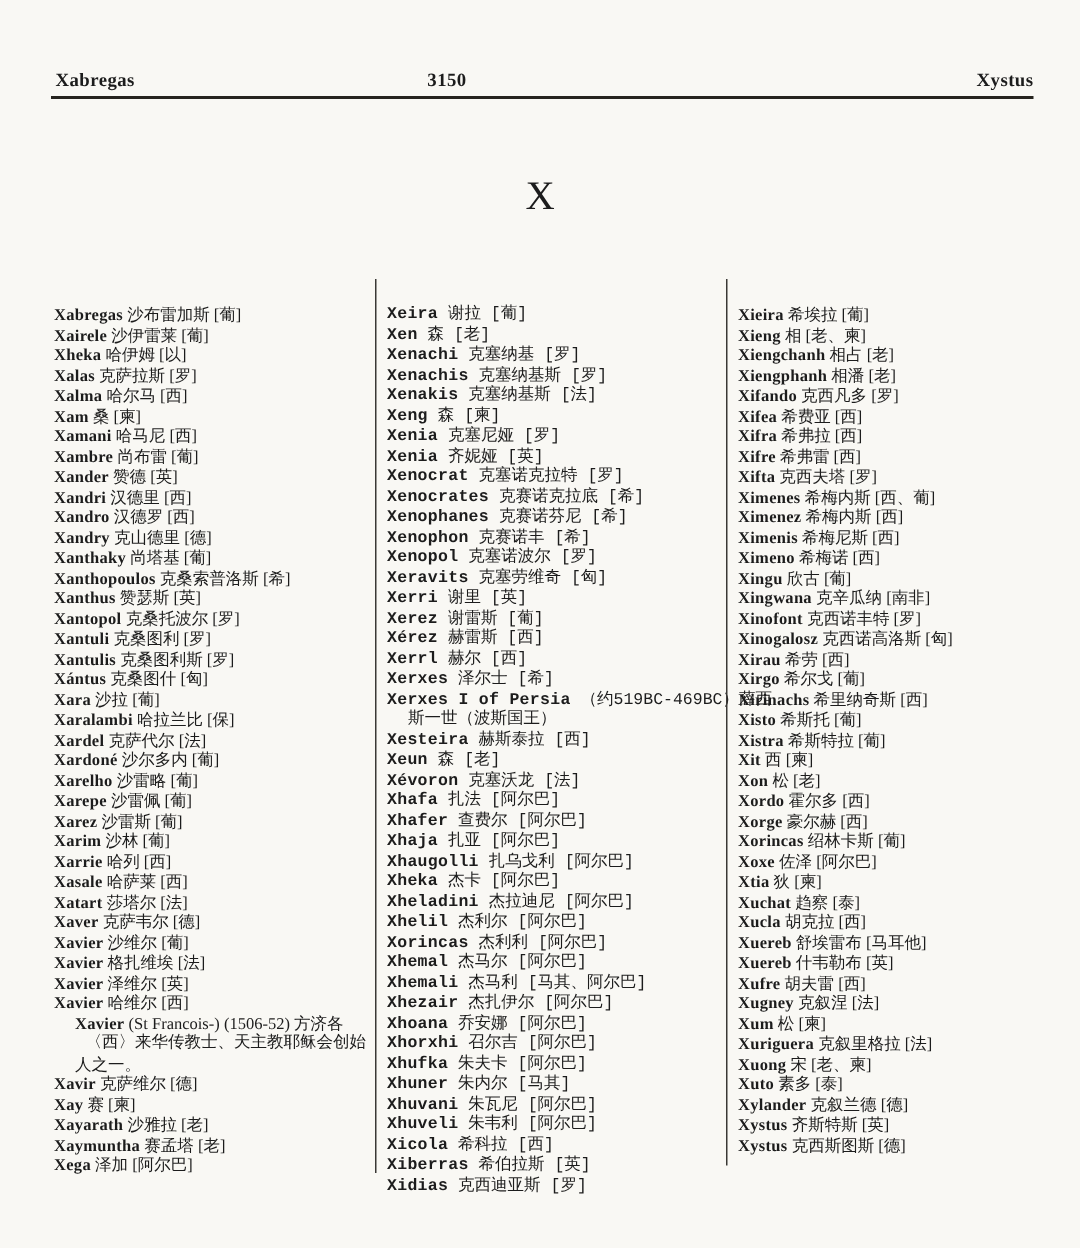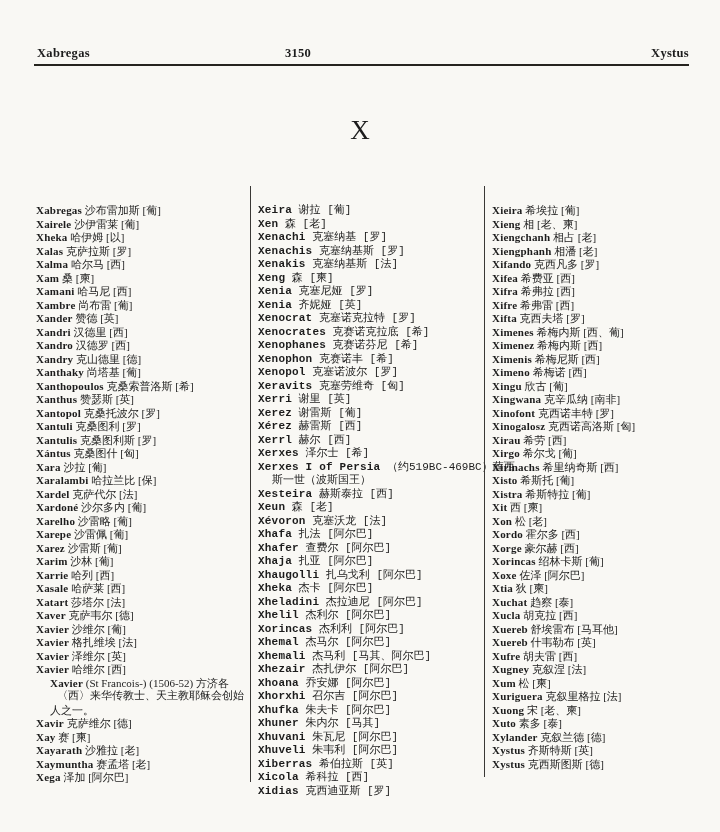--- a/index.html
+++ b/index.html
@@ -134,22 +134,22 @@
     <div class="ln"><b>Xorincas</b> 杰利利 [阿尔巴]</div>
     <div class="ln"><b>Xhemal</b> 杰马尔 [阿尔巴]</div>
     <div class="ln"><b>Xhemali</b> 杰马利 [马其、阿尔巴]</div>
     <div class="ln"><b>Xhezair</b> 杰扎伊尔 [阿尔巴]</div>
     <div class="ln"><b>Xhoana</b> 乔安娜 [阿尔巴]</div>
     <div class="ln"><b>Xhorxhi</b> 召尔吉 [阿尔巴]</div>
     <div class="ln"><b>Xhufka</b> 朱夫卡 [阿尔巴]</div>
     <div class="ln"><b>Xhuner</b> 朱内尔 [马其]</div>
     <div class="ln"><b>Xhuvani</b> 朱瓦尼 [阿尔巴]</div>
     <div class="ln"><b>Xhuveli</b> 朱韦利 [阿尔巴]</div>
+    <div class="ln"><b>Xicola</b> 希科拉 [西]</div>
     <div class="ln"><b>Xiberras</b> 希伯拉斯 [英]</div>
-    <div class="ln"><b>Xicola</b> 希科拉 [西]</div>
     <div class="ln"><b>Xidias</b> 克西迪亚斯 [罗]</div>
   </div>
 <div class="col-divider d2"></div>
 <div class="col col-3">
     <div class="ln"><b>Xieira</b> 希埃拉 [葡]</div>
     <div class="ln"><b>Xieng</b> 相 [老、柬]</div>
     <div class="ln"><b>Xiengchanh</b> 相占 [老]</div>
     <div class="ln"><b>Xiengphanh</b> 相潘 [老]</div>
     <div class="ln"><b>Xifando</b> 克西凡多 [罗]</div>
     <div class="ln"><b>Xifea</b> 希费亚 [西]</div>

